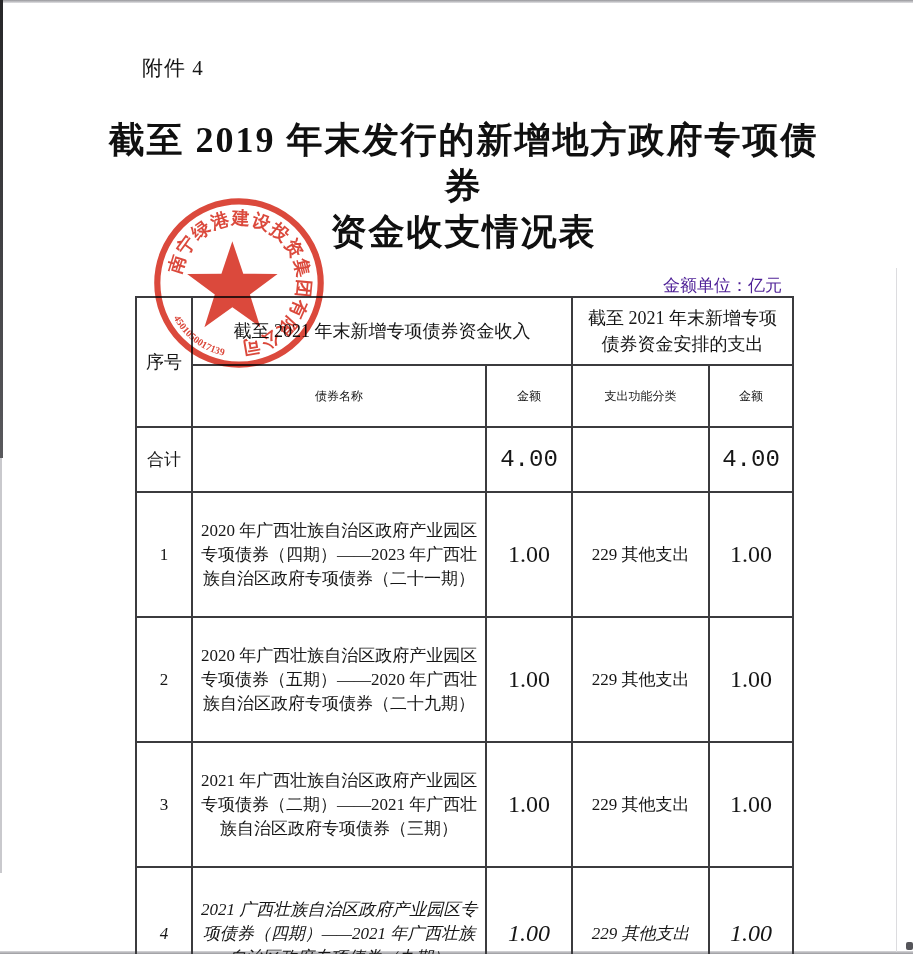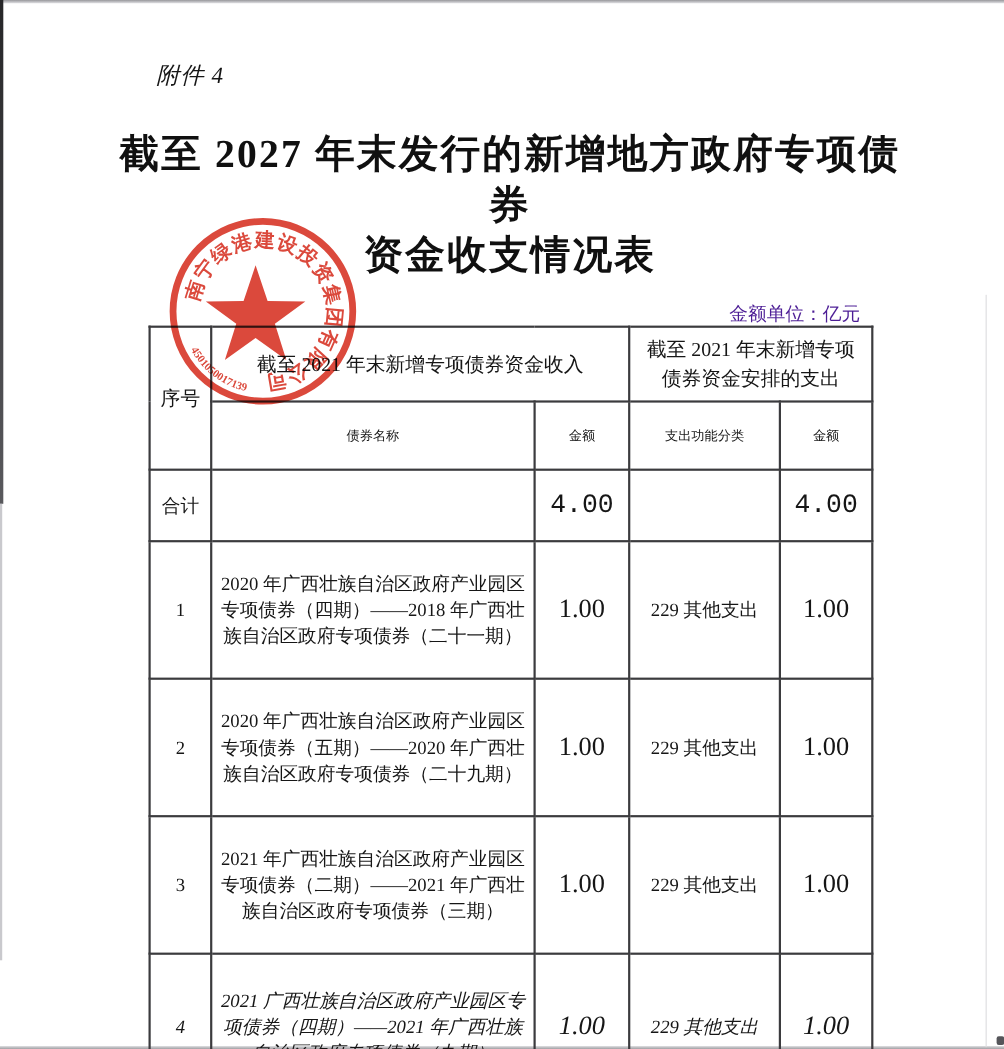--- a/index.html
+++ b/index.html
@@ -14,21 +14,21 @@
     background:linear-gradient(to bottom,#97979b,#e2e2e5);}
   .left-edge-dark{position:absolute;left:0;top:0;width:3px;height:458px;
     background:linear-gradient(to bottom,#262628,#59595d);}
   .left-edge-light{position:absolute;left:0;top:458px;width:2px;height:415px;background:#c9c9cd;}
   .bottom-edge{position:absolute;left:0;top:951px;width:913px;height:3px;
     background:linear-gradient(to bottom,#d8d8db,#9a9a9e);}
   .right-line{position:absolute;left:896px;top:268px;width:1px;height:684px;background:#dcdcdf;}
   .right-mark{position:absolute;left:906px;top:942px;width:7px;height:8px;background:#55555a;border-radius:2px;}
 
   
-  .attachment{position:absolute;left:142px;top:54px;font-size:21px;letter-spacing:1px;color:#161616;font-style:italic;}
+  .attachment{position:absolute;left:142px;top:54px;font-size:21px;letter-spacing:1px;color:#161616;}
   .doc-title{position:absolute;left:100px;top:117px;width:727px;text-align:center;
     font-weight:bold;font-size:36px;line-height:46px;color:#101010;letter-spacing:2px;}
   .doc-title .tline{display:block;}
   .unit-note{position:absolute;left:482px;top:274px;width:300px;text-align:right;font-size:17px;color:#4c1d95;}
 
   
   table.bonds{position:absolute;left:135px;top:296px;width:657px;
     border-collapse:collapse;table-layout:fixed;
     font-size:17px;color:#161616;}
   table.bonds th,table.bonds td{
@@ -54,21 +54,21 @@
 <div class="top-edge"></div>
 <div class="left-edge-dark"></div>
 <div class="left-edge-light"></div>
 <div class="bottom-edge"></div>
 <div class="right-line"></div>
 <div class="right-mark"></div>
 
 <div class="attachment">附件 4</div>
 
 <div class="doc-title">
-  <span class="tline">截至 2027 年末发行的新增地方政府专项债</span>
+  <span class="tline">截至 2019 年末发行的新增地方政府专项债</span>
   <span class="tline">券</span>
   <span class="tline">资金收支情况表</span>
 </div>
 
 <div class="unit-note">金额单位：亿元</div>
 
 <table class="bonds">
   <colgroup>
     <col style="width:56px">
       <col style="width:294px">
@@ -92,21 +92,21 @@
   <tbody>
     <tr class="total-row">
       <td>合计</td>
       <td></td>
       <td class="num">4.00</td>
       <td></td>
       <td class="num">4.00</td>
     </tr>
     <tr class="data-row">
       <td>1</td>
-      <td class="bond-name">2020 年广西壮族自治区政府产业园区专项债券（四期）——2018 年广西壮族自治区政府专项债券（二十一期）</td>
+      <td class="bond-name">2020 年广西壮族自治区政府产业园区专项债券（四期）——2023 年广西壮族自治区政府专项债券（二十一期）</td>
       <td class="num">1.00</td>
       <td>229 其他支出</td>
       <td class="num">1.00</td>
     </tr>
     <tr class="data-row">
       <td>2</td>
       <td class="bond-name">2020 年广西壮族自治区政府产业园区专项债券（五期）——2020 年广西壮族自治区政府专项债券（二十九期）</td>
       <td class="num">1.00</td>
       <td>229 其他支出</td>
       <td class="num">1.00</td>

